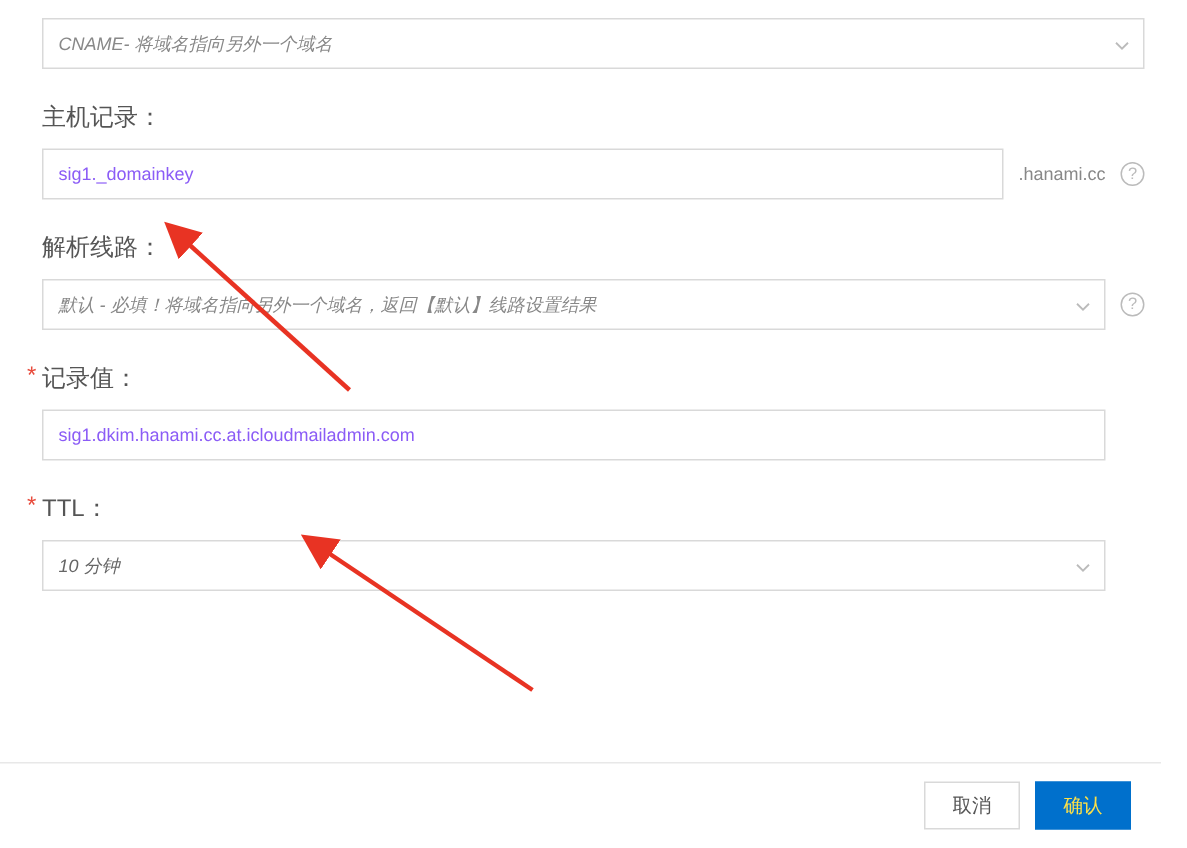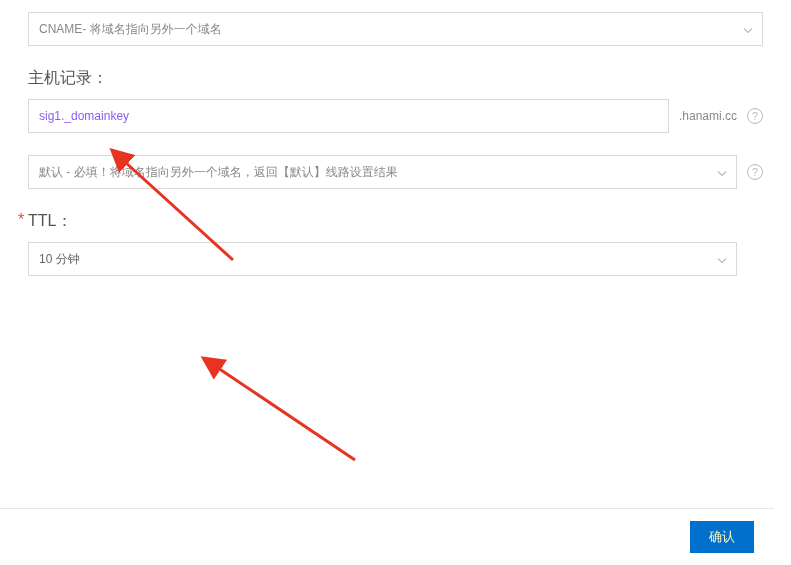--- a/index.html
+++ b/index.html
@@ -50,20 +50,21 @@
     padding: 0 30px 0 10px;
     font-size: 12px;
     color: #8b5cf6;
     background: #fff;
     outline: none;
     line-height: 32px;
   }
   .select-input {
     color: #888;
     cursor: pointer;
+    font-style: italic;
   }
   .select-chevron {
     position: absolute;
     right: 10px;
     top: 50%;
     transform: translateY(-50%);
     pointer-events: none;
     color: #bbb;
   }
   .domain-suffix {
@@ -107,21 +108,21 @@
     padding: 0 18px;
     font-size: 13px;
     border: 1px solid #d9d9d9;
     background: #fff;
     color: #555;
     cursor: pointer;
   }
   .btn-primary {
     background: #0070cc;
     border-color: #0070cc;
-    color: #fef9c3;
+    color: #fde047;
   }
   .arrows-svg {
     position: absolute;
     top: 0;
     left: 0;
     pointer-events: none;
     z-index: 10;
   }
   
   ::-webkit-scrollbar { width: 17px; }
@@ -151,52 +152,63 @@
     <div class="field-row">
       <div class="input-wrap">
         <input class="text-input" value="sig1._domainkey" style="">
       </div>
       <span class="domain-suffix">.hanami.cc</span>
       <span class="help-icon">?</span>
     </div>
   </div>
 
   <div class="field-group">
+    <span class="field-label">解析线路：</span>
     <div class="field-row">
       <div class="input-wrap">
         <div class="select-input">默认 - 必填！将域名指向另外一个域名，返回【默认】线路设置结果</div>
         <span class="select-chevron">
           <svg width="10" height="6" viewBox="0 0 10 6">
               <path d="M1 1l4 4 4-4" stroke="currentColor" stroke-width="1.2" fill="none"></path>
             </svg>
         </span>
       </div>
       <span class="help-icon">?</span>
     </div>
   </div>
 
+  <div class="field-group">
+    <span class="field-label required">记录值：</span>
+    <div class="field-row">
+      <div class="input-wrap">
+        <input class="text-input" value="sig1.dkim.hanami.cc.at.icloudmailadmin.com" style="">
+      </div>
+      <span class="help-icon-spacer"></span>
+    </div>
+  </div>
 
   <div class="field-group">
     <span class="field-label required">TTL：</span>
     <div class="field-row">
       <div class="input-wrap">
         <div class="select-input" style="color:#666">10 分钟</div>
         <span class="select-chevron">
           <svg width="10" height="6" viewBox="0 0 10 6">
               <path d="M1 1l4 4 4-4" stroke="currentColor" stroke-width="1.2" fill="none"></path>
             </svg>
         </span>
       </div>
       <span class="help-icon-spacer"></span>
     </div>
   </div>
 
 </div>
 
 <div class="footer">
+  <button class="btn">取消</button>
   <button class="btn btn-primary">确认</button>
 </div>
 
 <svg class="arrows-svg" width="791" height="565">
   <defs>
     <marker id="arrowhead" markerWidth="8" markerHeight="8" refX="1" refY="4" orient="auto">
       <polygon points="0 0, 8 4, 0 8" fill="#e83323"></polygon>
     </marker>
   </defs>
   <line x1="233" y1="260" x2="125" y2="162" stroke="#e83323" stroke-width="3" marker-end="url(#arrowhead)"></line>

